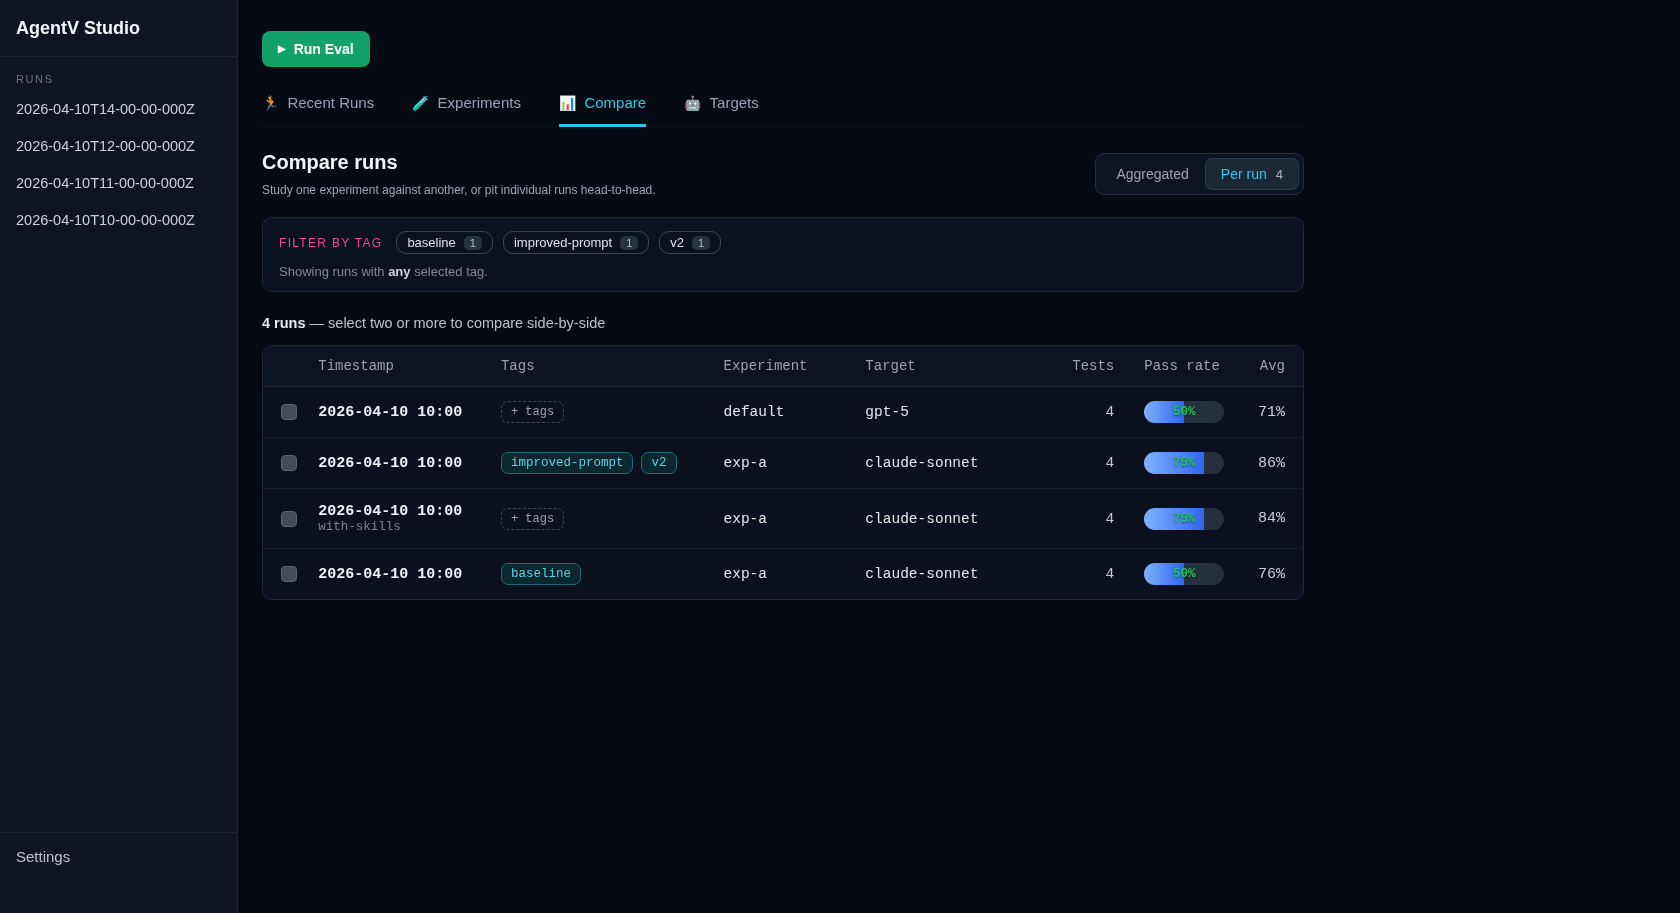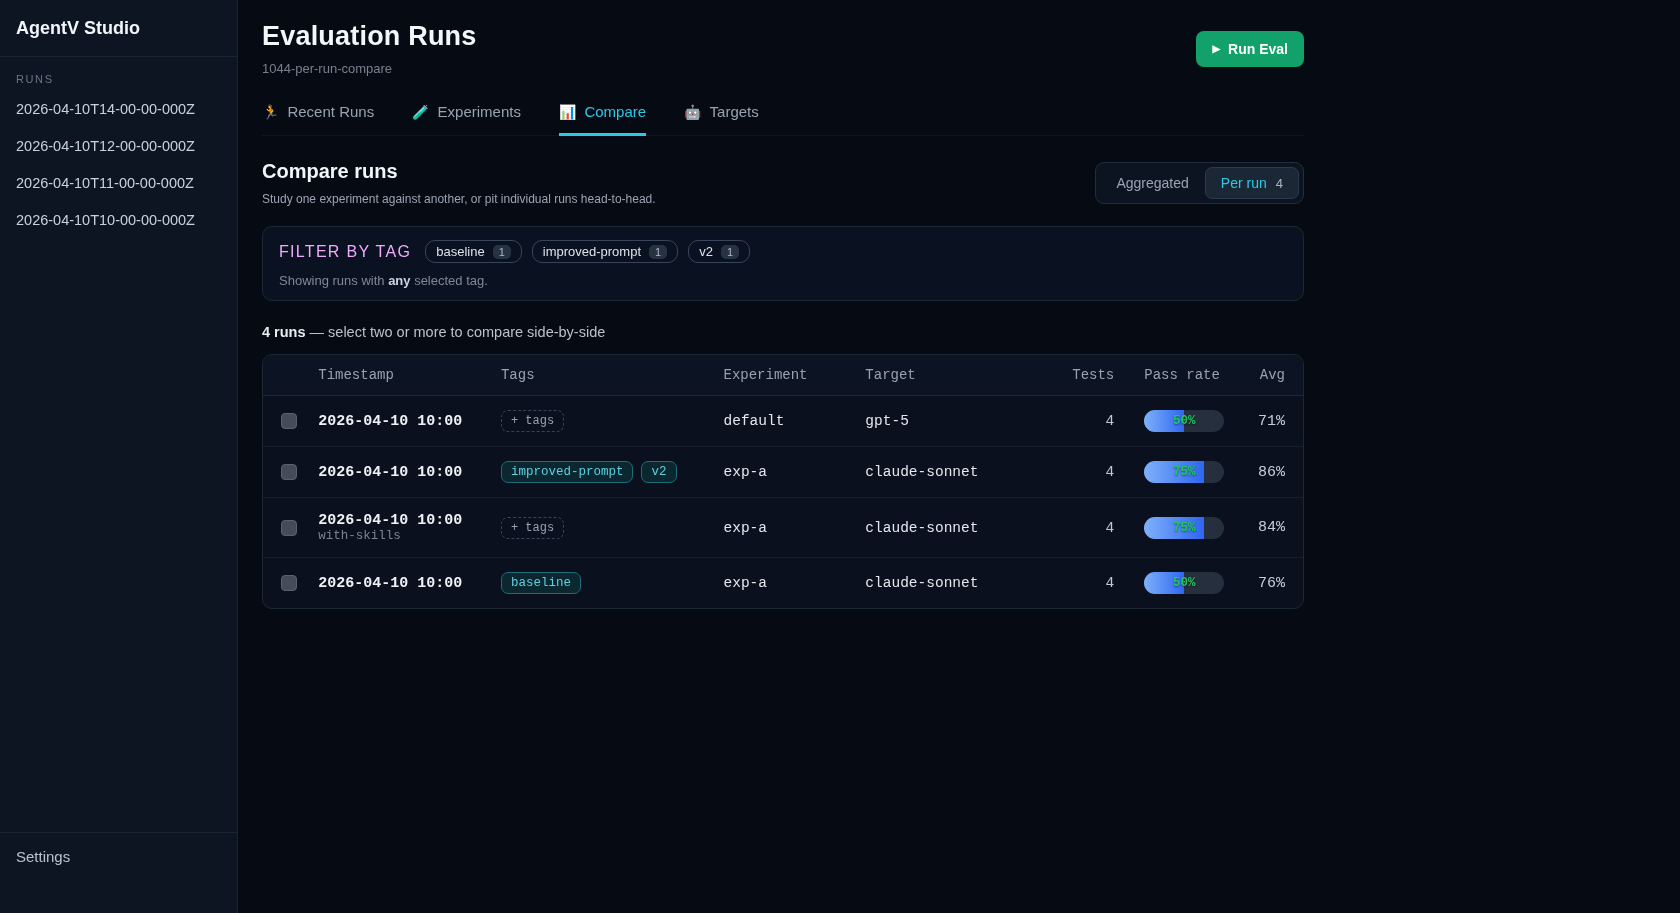--- a/index.html
+++ b/index.html
@@ -48,21 +48,21 @@
   .section-header{display:flex;justify-content:space-between;align-items:center;margin-top:24px;}
   .section-title{font-size:20px;font-weight:bold;color:#f2f5f9;}
   .section-desc{font-size:12px;color:#9aa4b3;margin-top:9px;}
   .view-toggle{display:flex;align-items:center;background:#0c1422;border:1px solid #222d3e;border-radius:9px;padding:4px;}
   .toggle-option{font-size:14px;color:#9aa4b3;padding:7px 15px;cursor:pointer;border-radius:7px;border:1px solid transparent;display:flex;align-items:center;gap:9px;}
   .toggle-option.active{background:#1c2736;border-color:#2c3a4e;color:var(--accent);font-weight:500;}
   .toggle-badge{color:#aab4c2;font-size:13px;font-weight:normal;}
 
   .filter-card{margin-top:20px;background:var(--card-bg);border:1px solid var(--border);border-radius:10px;padding:13px 16px 12px;}
   .filter-row{display:flex;align-items:center;gap:10px;}
-  .filter-label{font-size:16px;letter-spacing:1.3px;color:#f0abfc;margin-right:4px;}
+  .filter-label{font-size:12px;letter-spacing:1.3px;color:#ec4899;margin-right:4px;}
   .tag-chip{display:inline-flex;align-items:center;gap:8px;border:1px solid #39455a;border-radius:10px;padding:3px 10px;cursor:pointer;background:transparent;}
   .tag-chip .tag-name{font-size:13px;color:#dde3ea;}
   .tag-chip .tag-count{background:#273242;border-radius:5px;font-size:11px;color:#aeb8c6;padding:1px 6px;}
   .filter-note{font-size:13px;color:#7e8997;margin-top:10px;}
   .filter-note b{color:#ccd3dc;}
 
   .summary-line{margin-top:23px;font-size:14.5px;color:#b9c1cc;}
   .summary-line strong{color:#e9edf2;font-weight:bold;}
 
   
@@ -106,24 +106,20 @@
       <div class="run-item">2026-04-10T10-00-00-000Z</div>
     </nav>
     <div class="sidebar-footer">
       <div class="settings-link">Settings</div>
     </div>
   </aside>
 
   <main class="main">
 
     <div class="main-header">
-      <div>
-        <h1 class="page-title">Evaluation Runs</h1>
-        <div class="page-subtitle">1044-per-run-compare</div>
-      </div>
       <button class="run-eval-btn">
         <span class="play-icon">▶</span>
         <span>Run Eval</span>
       </button>
     </div>
 
     <div class="tab-bar">
       <div class="tab">
         <span class="tab-icon">🏃</span>
         <span>Recent Runs</span>

